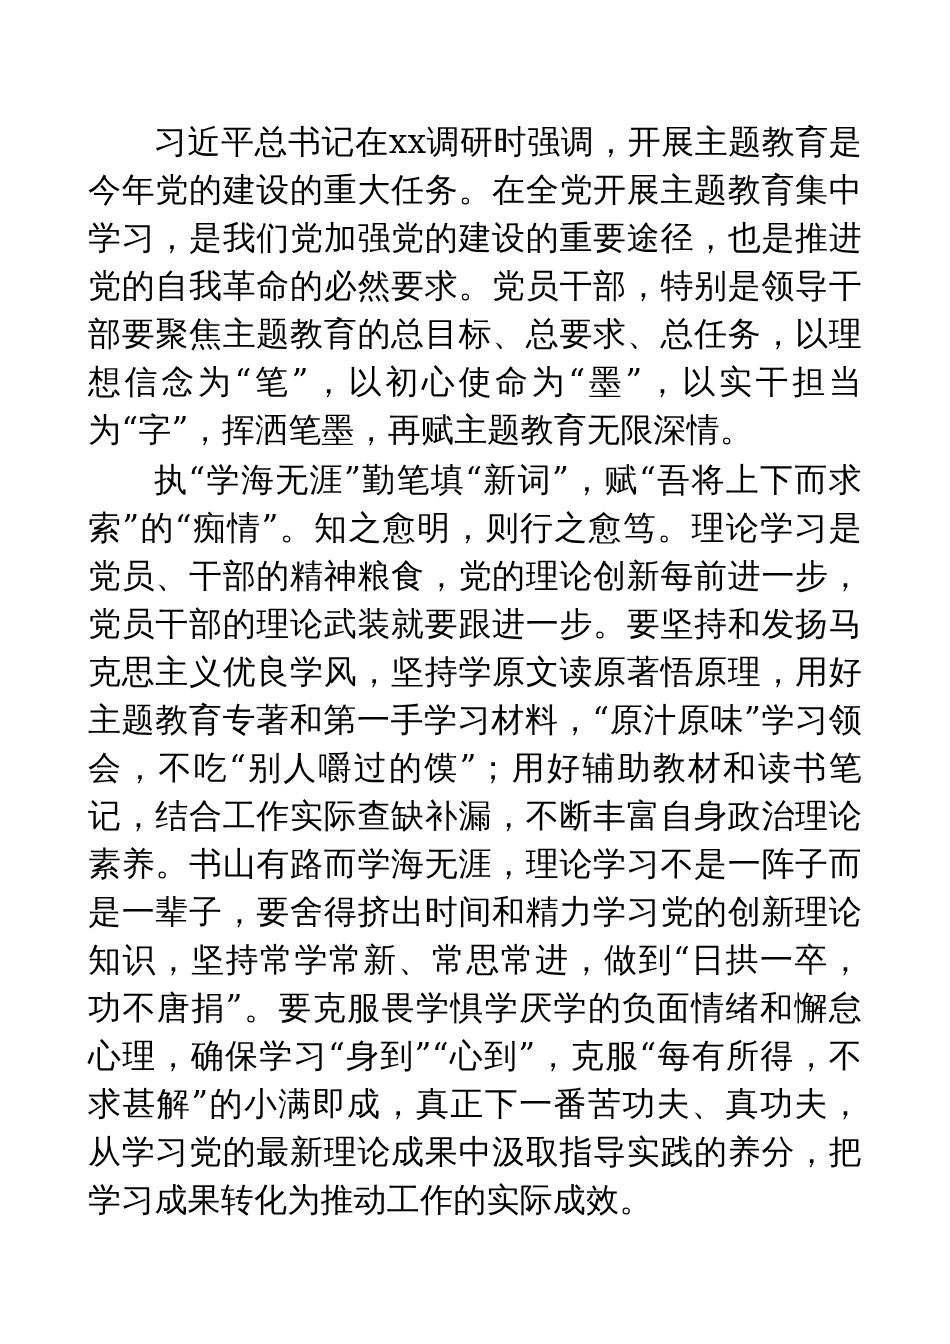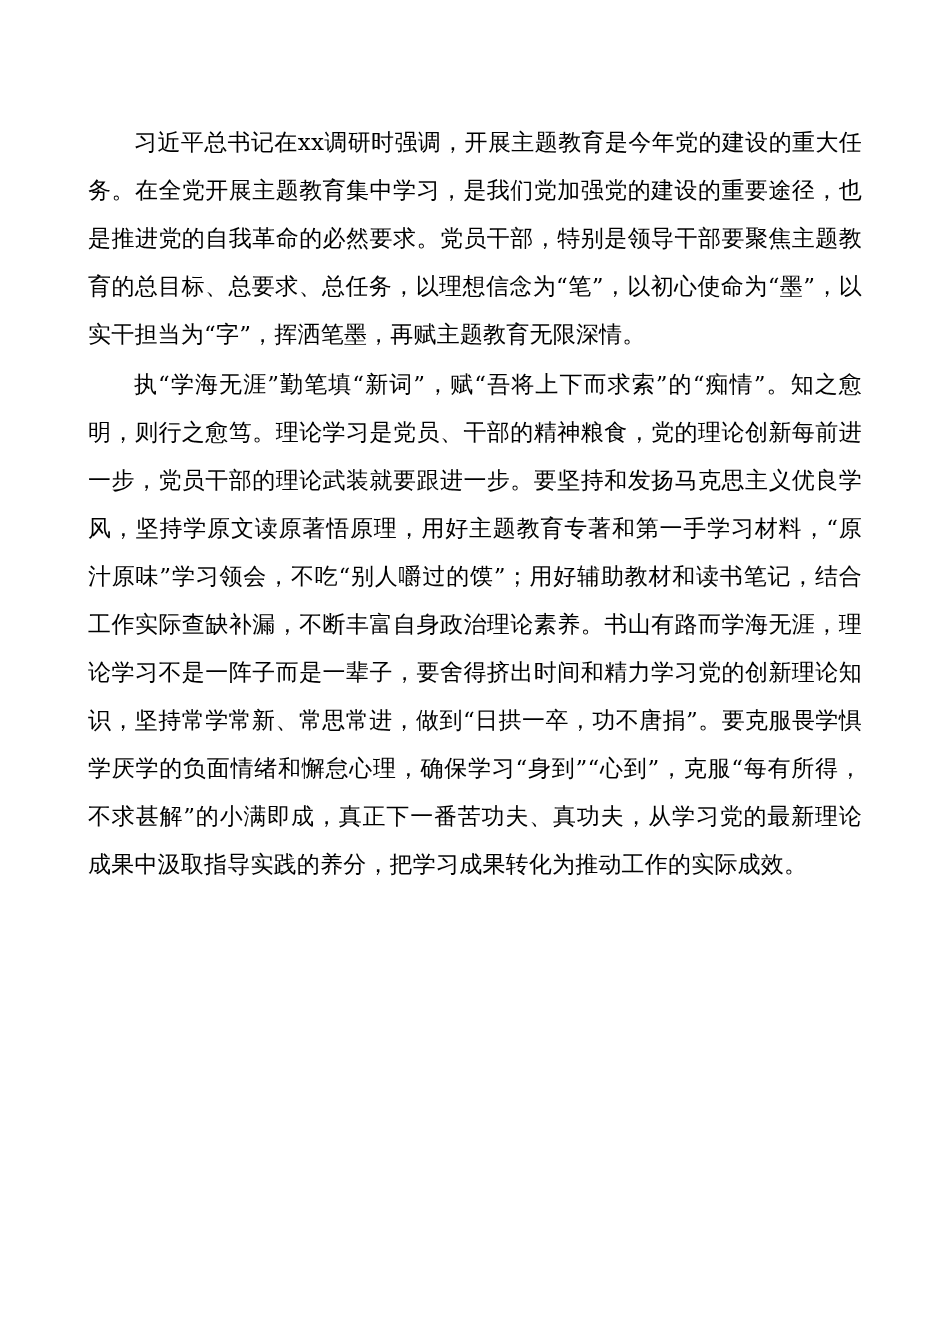--- a/index.html
+++ b/index.html
@@ -25,21 +25,21 @@
     font-family: "DejaVu Serif", "Liberation Serif", serif;
     font-weight: bold;
     font-size: 35px;
     line-height: 1.35;
     text-align: center;
     letter-spacing: 0.5px;
     margin: 0 0 46px 0;
     color: #000000;
   }
   .doc-body {
-    font-size: 23px;
+    font-size: 33px;
     line-height: 48px;
     text-align: justify;
     text-justify: inter-ideograph;
     color: #000000;
   }
   .para {
     margin: 0 0 2px 0;
     text-indent: 2em;
     letter-spacing: 0.2px;
   }

